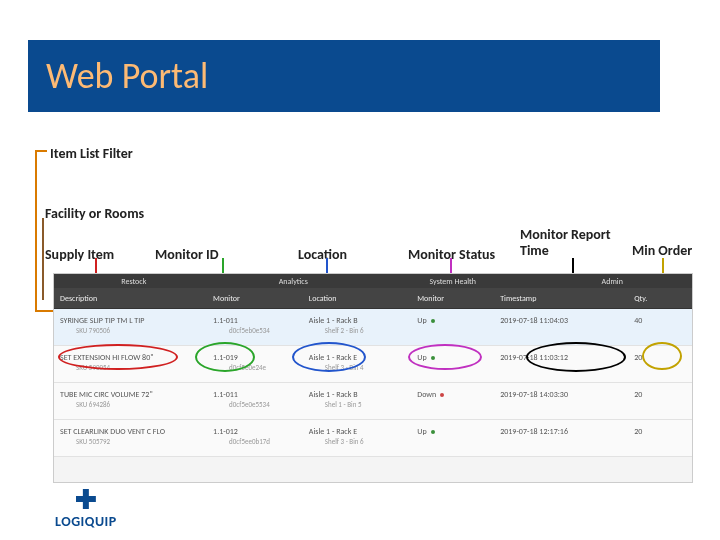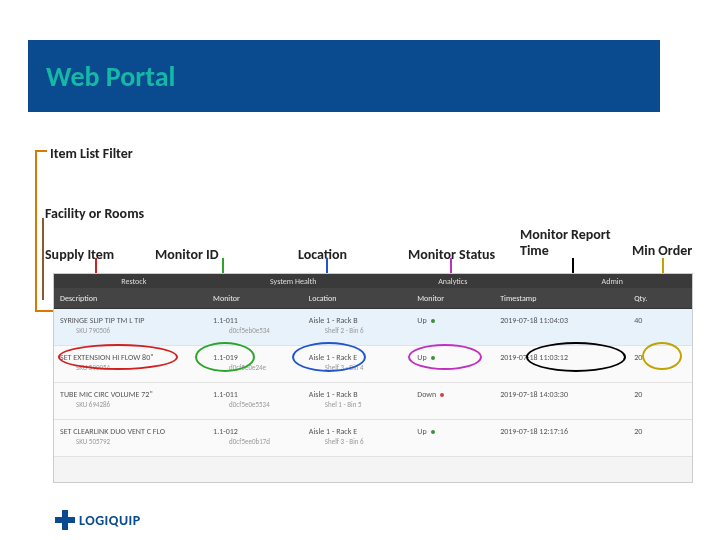--- a/index.html
+++ b/index.html
@@ -16,23 +16,23 @@
     top: 40px;
     left: 28px;
     width: 632px;
     height: 72px;
     background: #0a4a8f;
     display: flex;
     align-items: center;
     padding-left: 18px;
   }
   .title-bar span {
-    color: #14b8a6;
-    font-size: 28px;
-    font-weight: 700;
+    color: #fdba74;
+    font-size: 36px;
+    font-weight: 400;
   }
   .label {
     position: absolute;
     font-size: 14px;
     color: #222;
     font-weight: 700;
     white-space: nowrap;
   }
   .label.bold { font-weight: 600; }
 
@@ -120,20 +120,21 @@
   }
 
   
   .logo {
     position: absolute;
     left: 55px;
     bottom: 10px;
     display: flex;
     align-items: center;
     gap: 4px;
+    flex-direction: column;
   }
   .logo-cross {
     width: 20px; height: 20px;
     background: #0a4a8f;
     clip-path: polygon(35% 0,65% 0,65% 35%,100% 35%,100% 65%,65% 65%,65% 100%,35% 100%,35% 65%,0 65%,0 35%,35% 35%);
   }
   .logo-text { font-weight: 700; color: #0a4a8f; font-size: 14px; letter-spacing: 0.5px; }
 </style>
 </head>
 <body>
@@ -174,22 +175,22 @@
 
 <div class="vline" style="color:#000;top:258px;left:572px;height:90px"></div>
 <div class="arrowhead" style="color:#000;top:346px;left:568px"></div>
 
 <div class="vline" style="color:#c2a200;top:258px;left:662px;height:90px"></div>
 <div class="arrowhead" style="color:#c2a200;top:346px;left:658px"></div>
 
 <div class="panel">
   <div class="panel-top">
     <div>Restock</div>
+    <div>Analytics</div>
     <div>System Health</div>
-    <div>Analytics</div>
     <div>Admin</div>
   </div>
   <table>
     <colgroup>
       <col style="width:24%">
         <col style="width:15%">
         <col style="width:17%">
       <col style="width:13%">
         <col style="width:21%">
         <col style="width:10%">

